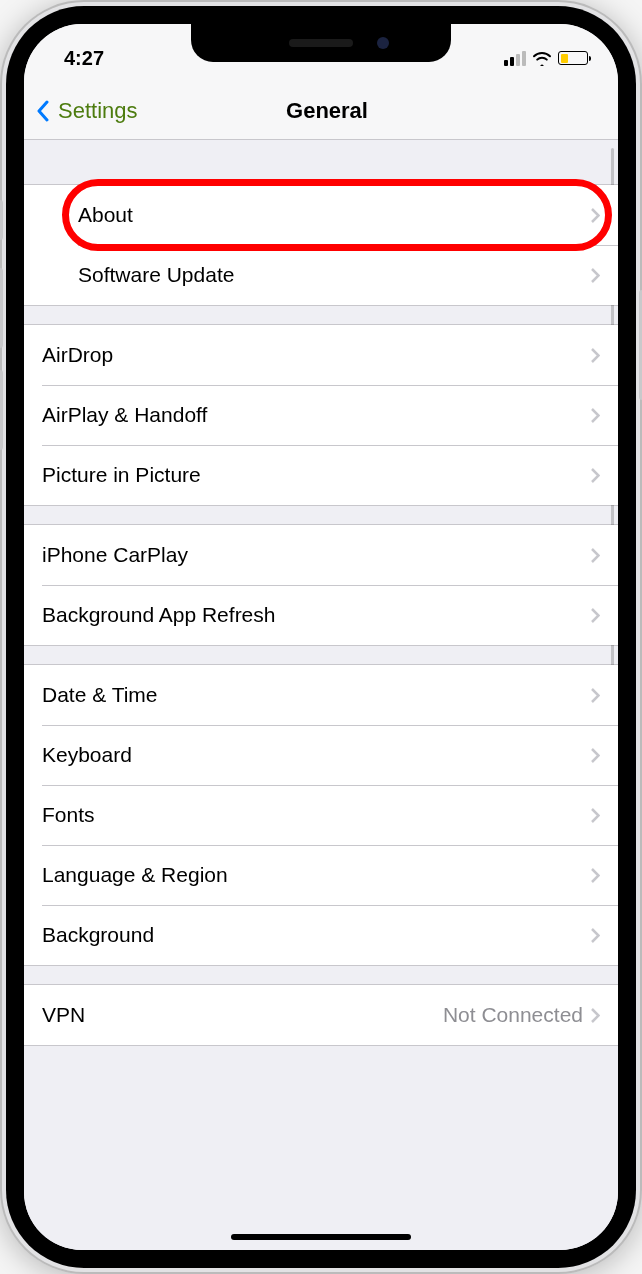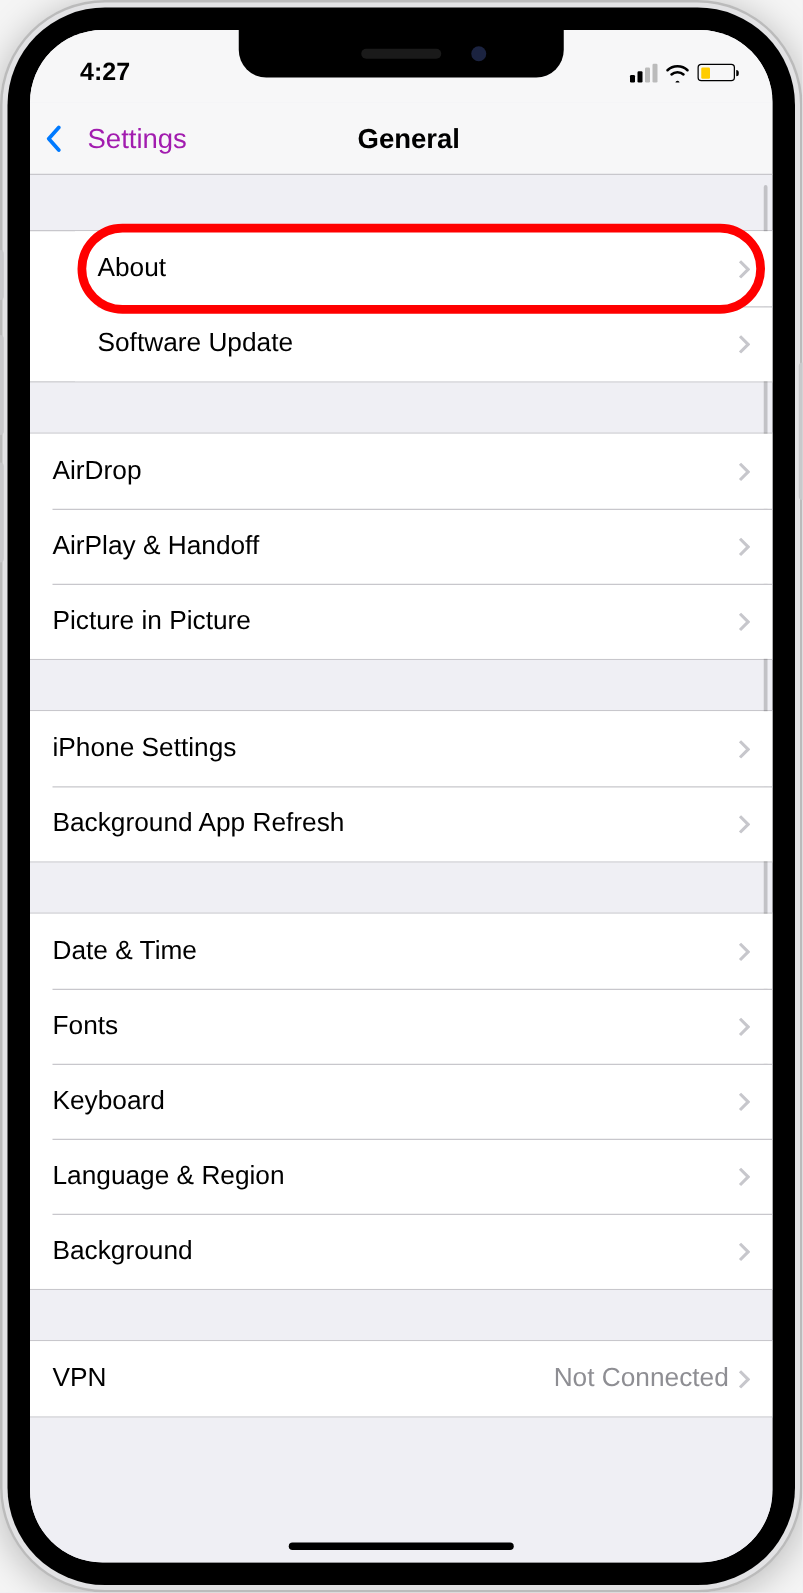--- a/index.html
+++ b/index.html
@@ -153,23 +153,23 @@
     background: #f7f7f8;
     border-bottom: 1px solid #c8c7cc;
     display: flex;
     align-items: center;
     position: relative;
     padding: 0 12px;
   }
   .nav-back {
     display: flex;
     align-items: center;
-    color: #a21caf;
+    color: #4d7c0f;
     font-size: 22px;
-    gap: 20px;
+    gap: 8px;
   }
   .nav-back .chev {
     width: 14px;
     height: 22px;
   }
   .nav-title {
     position: absolute;
     left: 12px; right: 0;
     text-align: center;
     font-size: 22px;
@@ -190,21 +190,21 @@
     position: absolute;
     right: 4px;
     top: 8px;
     width: 3px;
     height: 760px;
     background: #00000030;
     border-radius: 2px;
   }
 
   .group {
-    margin-top: 40px;
+    margin-top: 18px;
     background: #fff;
     border-top: 0.5px solid #c8c7cc;
     border-bottom: 0.5px solid #c8c7cc;
   }
   .group:first-child { margin-top: 44px; padding-left: 36px; }
   .row {
     display: flex;
     align-items: center;
     min-height: 60px;
     padding: 0 18px;
@@ -337,47 +337,47 @@
               </div>
               <div class="row">
                 <span class="label">Picture in Picture</span>
                 <svg class="chev-r" viewBox="0 0 9 15">
                   <polyline class="chev-right-svg" points="1,1 7.5,7.5 1,14"></polyline>
                 </svg>
               </div>
             </div>
             <div class="group">
               <div class="row">
-                <span class="label">iPhone Settings</span>
+                <span class="label">iPhone CarPlay</span>
                 <svg class="chev-r" viewBox="0 0 9 15">
                   <polyline class="chev-right-svg" points="1,1 7.5,7.5 1,14"></polyline>
                 </svg>
               </div>
               <div class="row">
                 <span class="label">Background App Refresh</span>
                 <svg class="chev-r" viewBox="0 0 9 15">
                   <polyline class="chev-right-svg" points="1,1 7.5,7.5 1,14"></polyline>
                 </svg>
               </div>
             </div>
             <div class="group">
               <div class="row">
                 <span class="label">Date &amp; Time</span>
                 <svg class="chev-r" viewBox="0 0 9 15">
                   <polyline class="chev-right-svg" points="1,1 7.5,7.5 1,14"></polyline>
                 </svg>
               </div>
               <div class="row">
+                <span class="label">Keyboard</span>
+                <svg class="chev-r" viewBox="0 0 9 15">
+                  <polyline class="chev-right-svg" points="1,1 7.5,7.5 1,14"></polyline>
+                </svg>
+              </div>
+              <div class="row">
                 <span class="label">Fonts</span>
-                <svg class="chev-r" viewBox="0 0 9 15">
-                  <polyline class="chev-right-svg" points="1,1 7.5,7.5 1,14"></polyline>
-                </svg>
-              </div>
-              <div class="row">
-                <span class="label">Keyboard</span>
                 <svg class="chev-r" viewBox="0 0 9 15">
                   <polyline class="chev-right-svg" points="1,1 7.5,7.5 1,14"></polyline>
                 </svg>
               </div>
               <div class="row">
                 <span class="label">Language &amp; Region</span>
                 <svg class="chev-r" viewBox="0 0 9 15">
                   <polyline class="chev-right-svg" points="1,1 7.5,7.5 1,14"></polyline>
                 </svg>
               </div>

